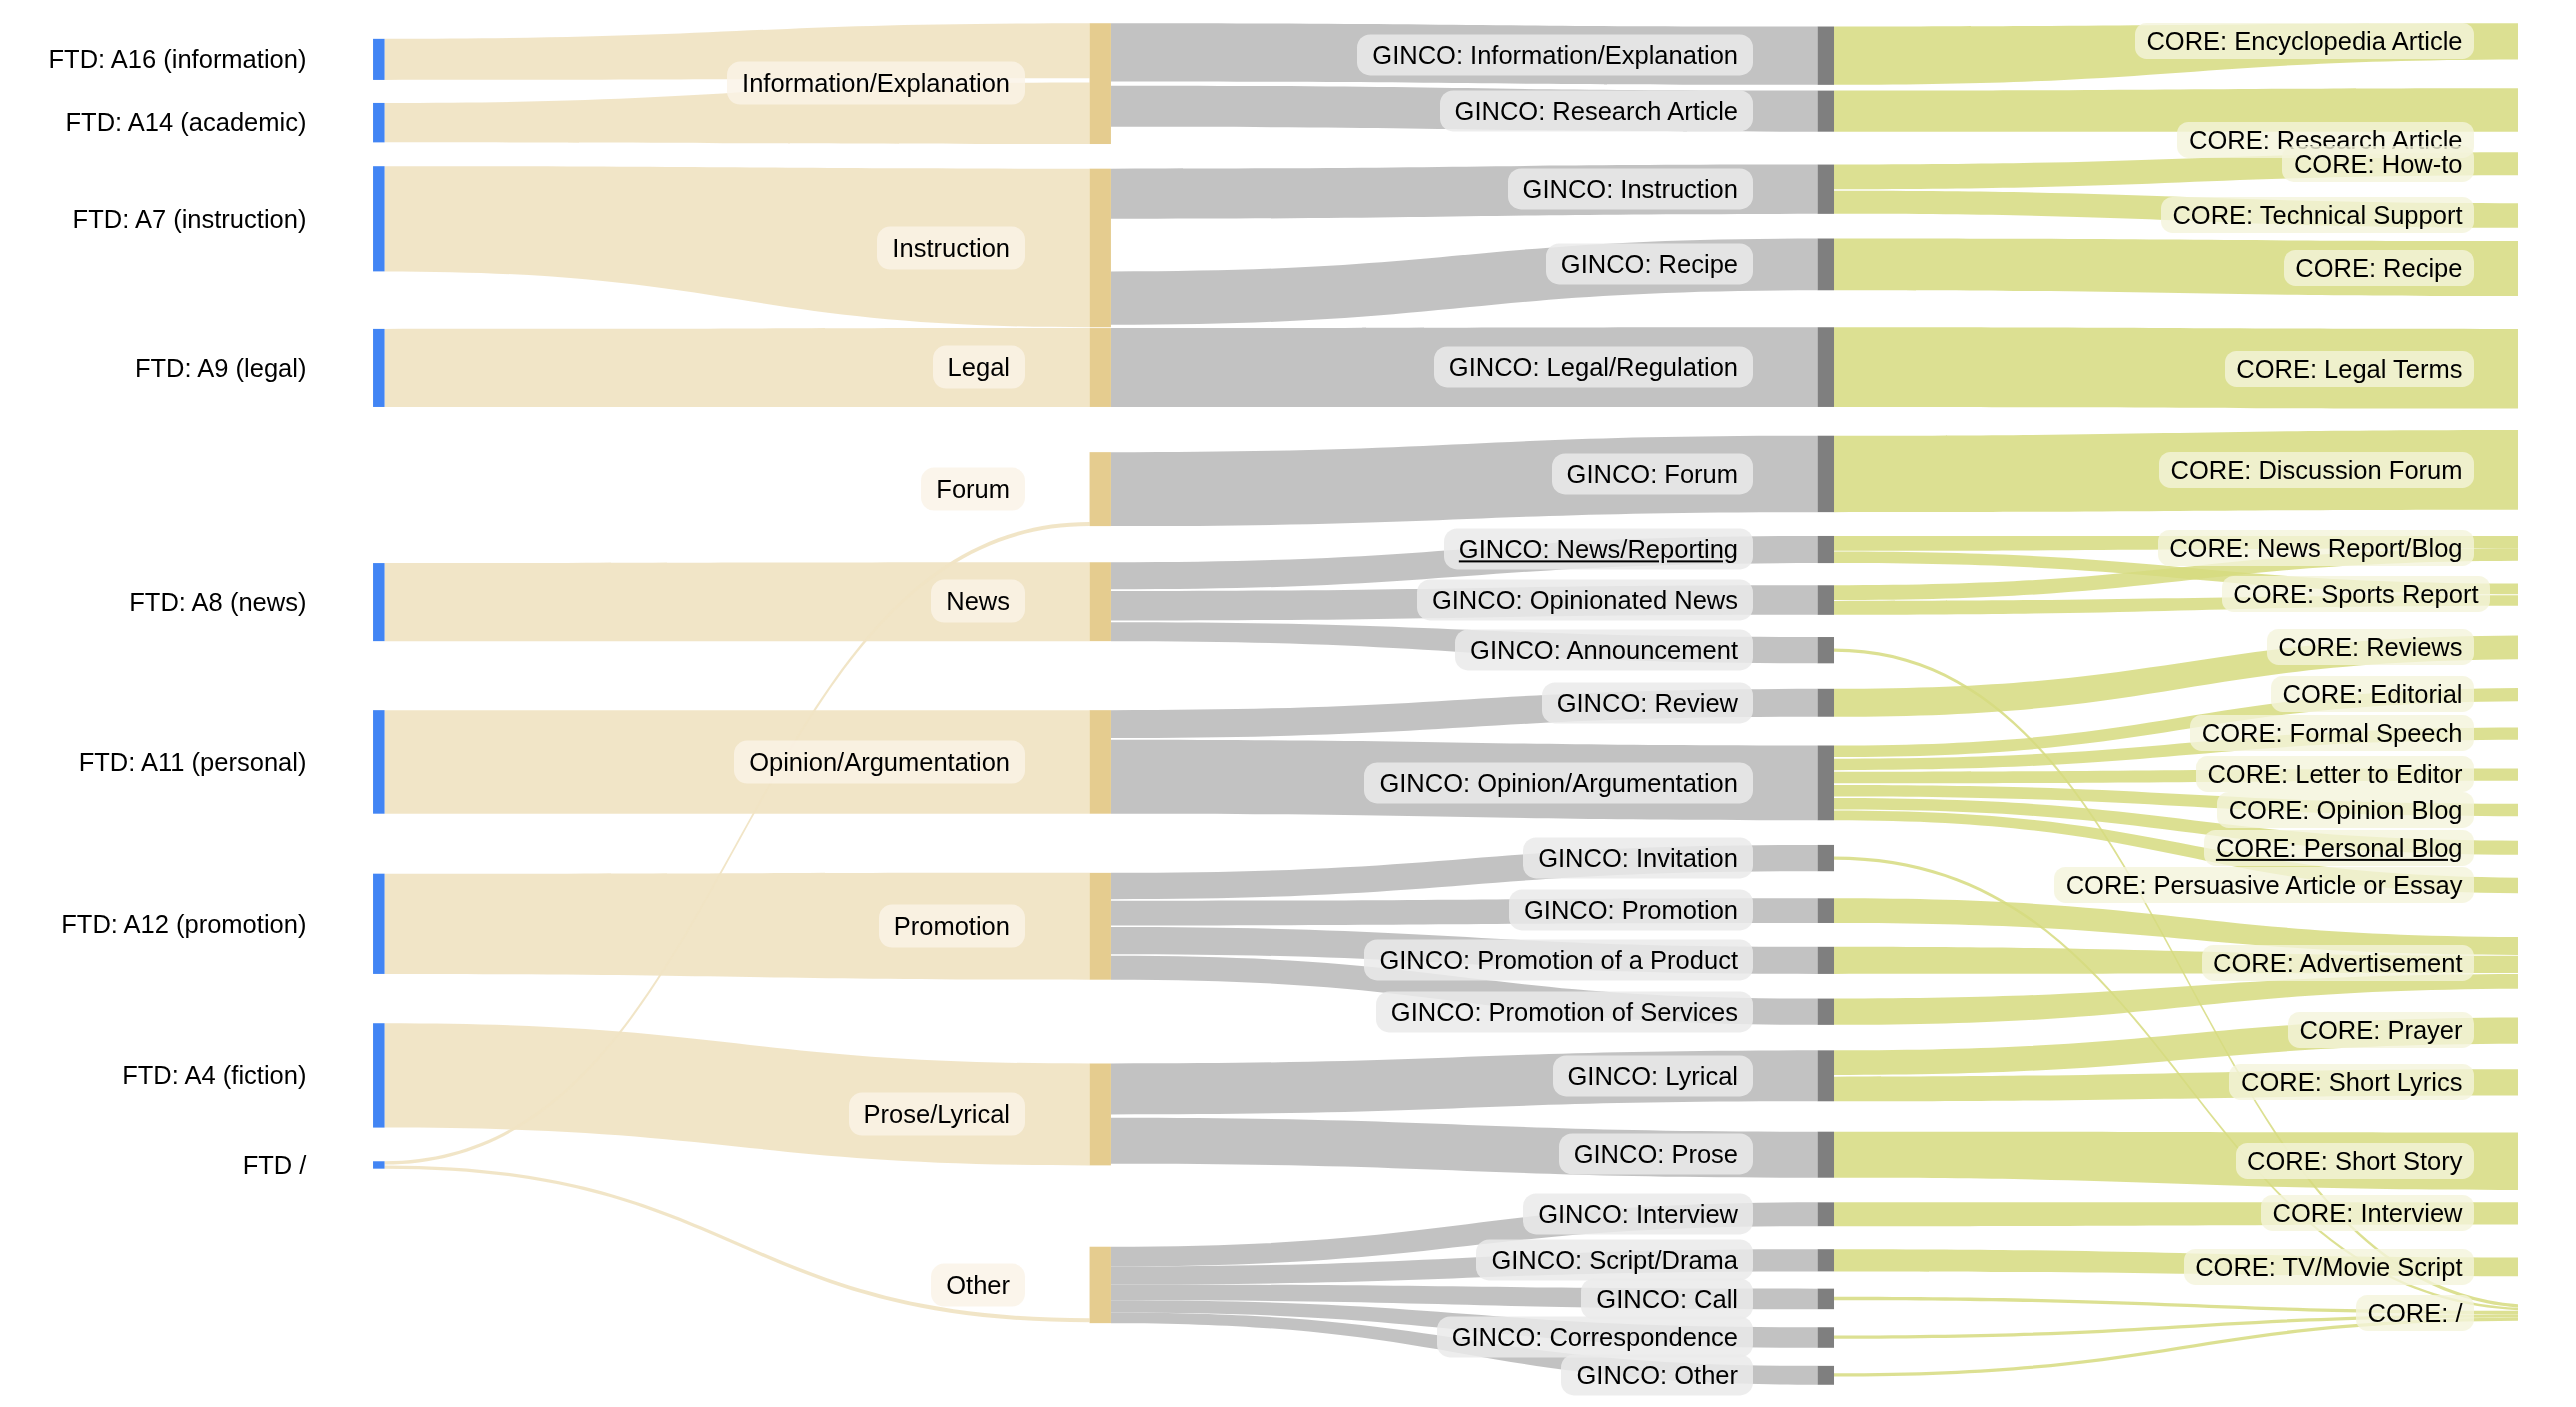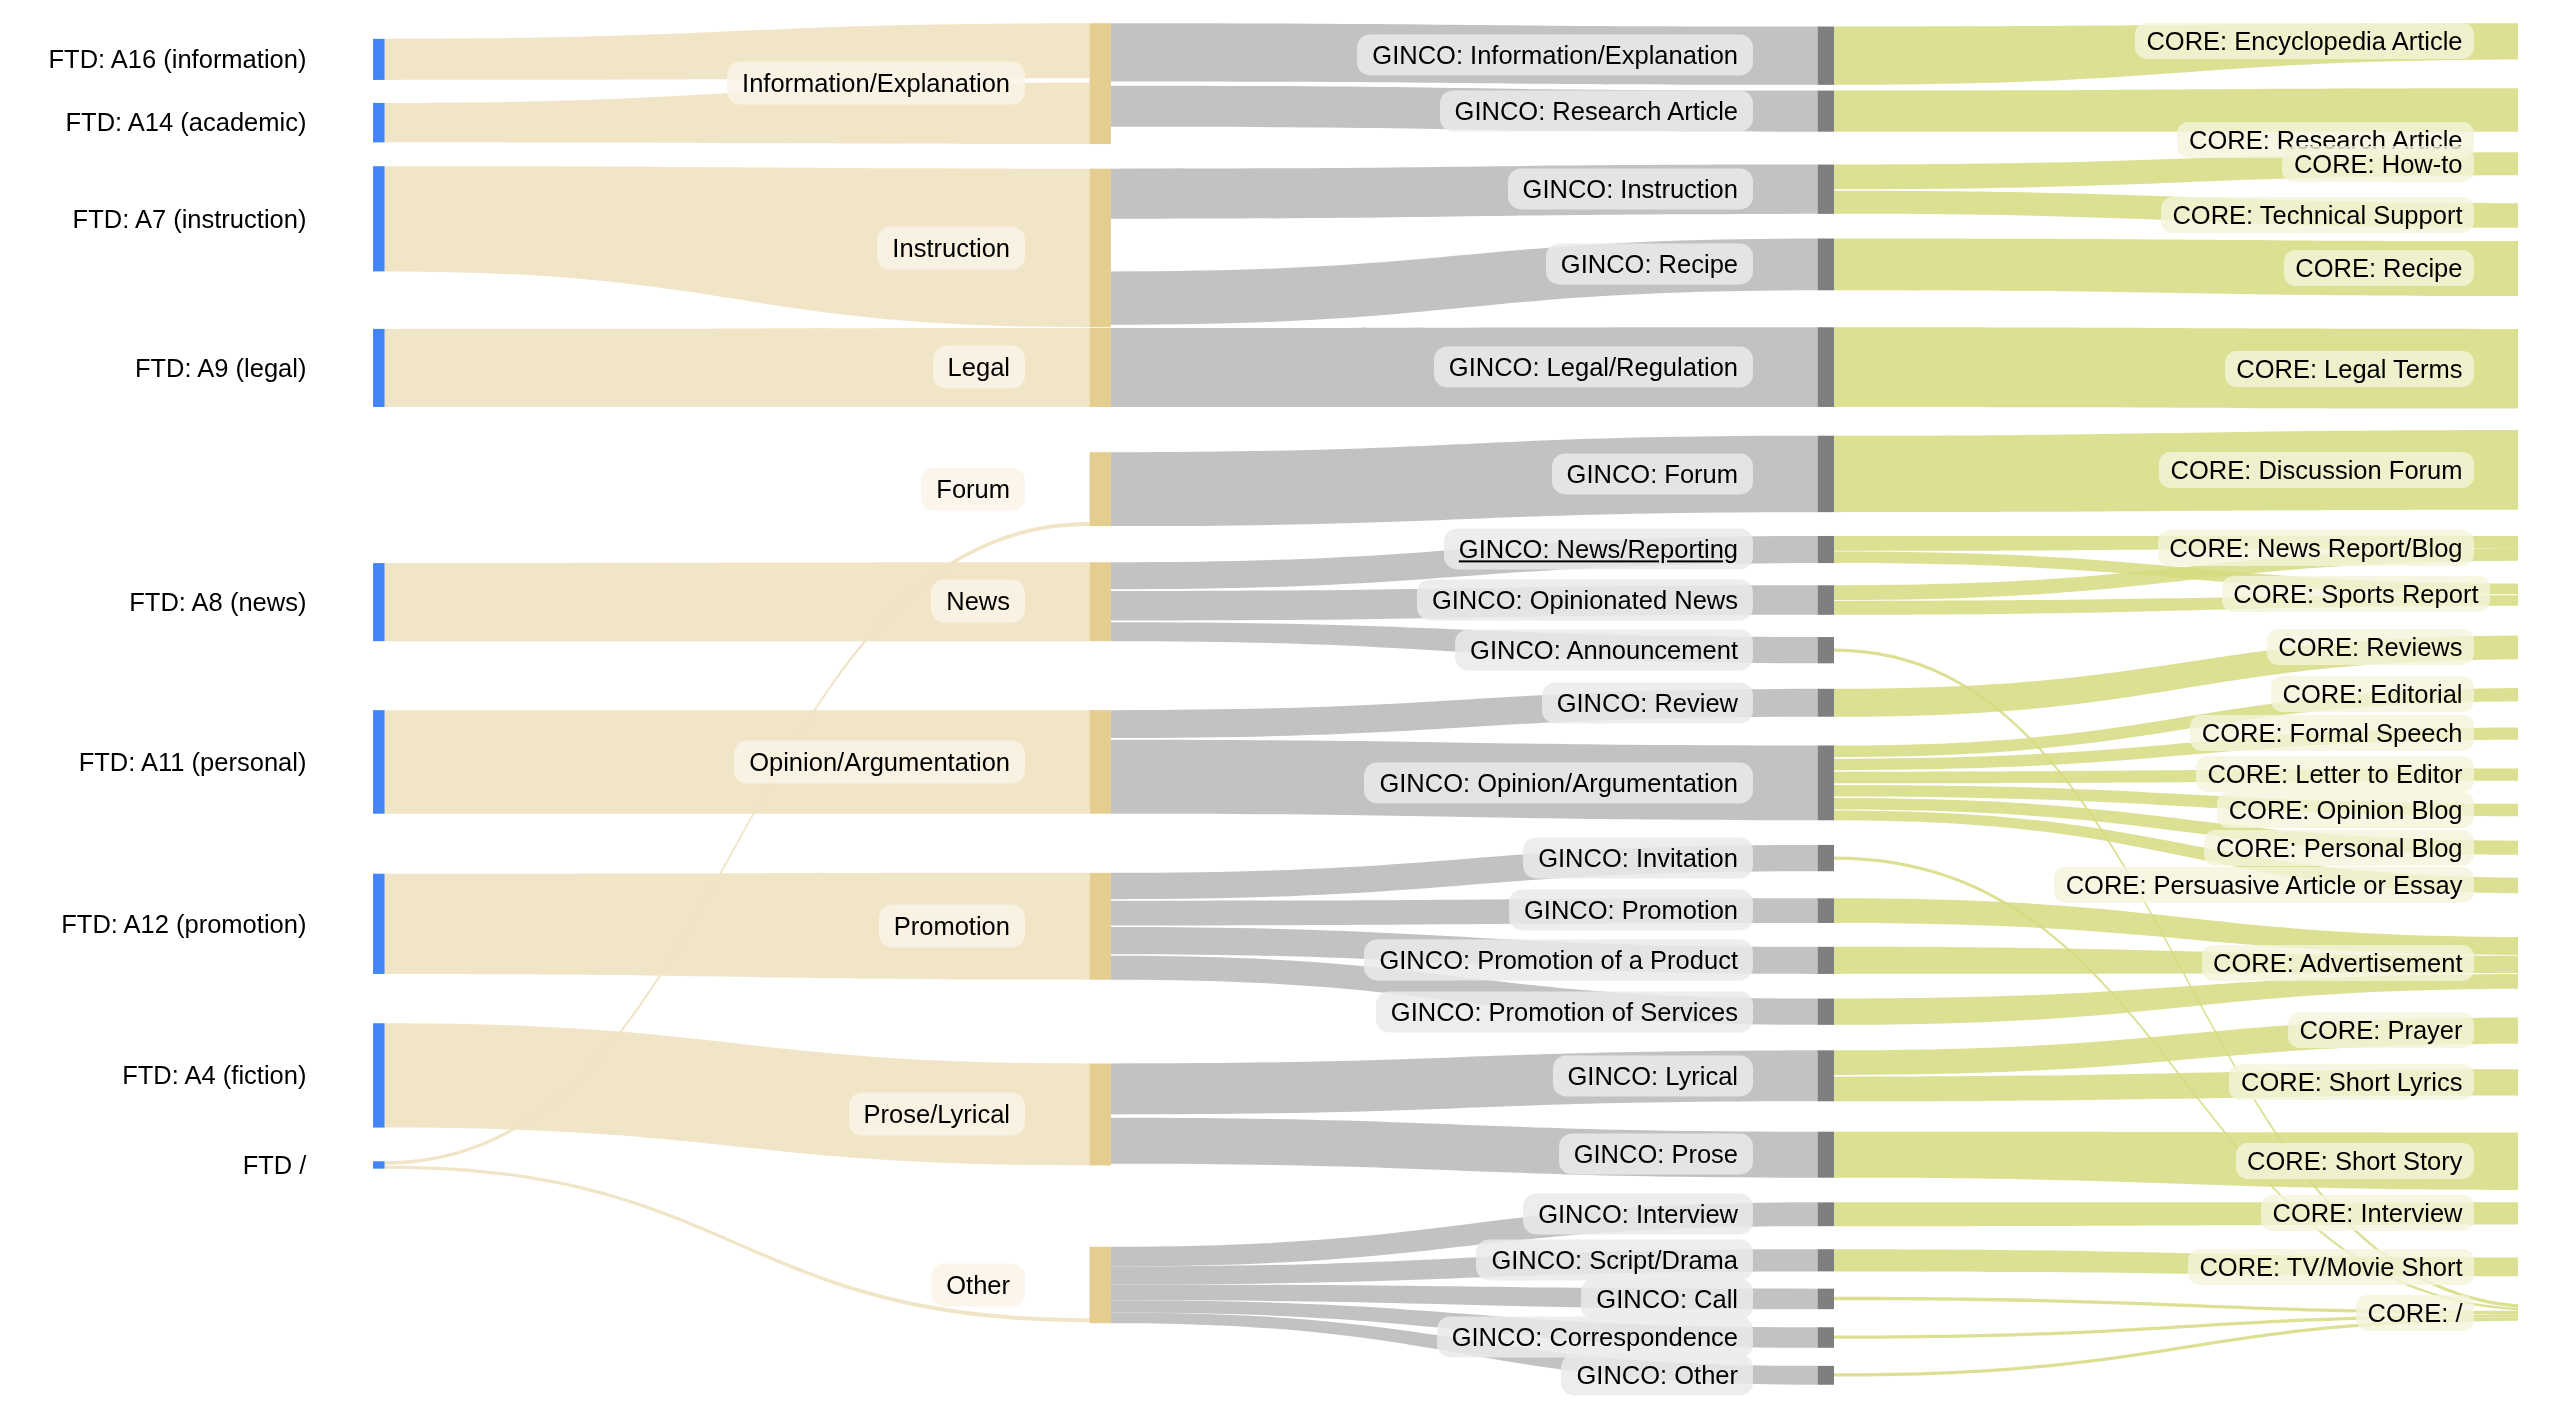--- a/index.html
+++ b/index.html
@@ -205,24 +205,24 @@
       <div class="lbl box-olive" style="right: 44px; top: 268px;">CORE: Recipe</div>
       <div class="lbl box-olive" style="right: 44px; top: 369px;">CORE: Legal Terms</div>
       <div class="lbl box-olive" style="right: 44px; top: 470px;">CORE: Discussion Forum</div>
       <div class="lbl box-olive" style="right: 44px; top: 548px;">CORE: News Report/Blog</div>
       <div class="lbl box-olive" style="right: 28px; top: 594px;">CORE: Sports Report</div>
       <div class="lbl box-olive" style="right: 44px; top: 647px;">CORE: Reviews</div>
       <div class="lbl box-olive" style="right: 44px; top: 694px;">CORE: Editorial</div>
       <div class="lbl box-olive" style="right: 44px; top: 733px;">CORE: Formal Speech</div>
       <div class="lbl box-olive" style="right: 44px; top: 774px;">CORE: Letter to Editor</div>
       <div class="lbl box-olive" style="right: 44px; top: 810px;">CORE: Opinion Blog</div>
-      <div class="lbl box-olive" style="right: 44px; top: 848px;">CORE: Personal Blog</div>
+      <div class="lbl box-olive" style="right: 44px; top: 848px; text-decoration: underline;">CORE: Personal Blog</div>
       <div class="lbl box-olive" style="right: 44px; top: 885px;">CORE: Persuasive Article or Essay</div>
       <div class="lbl box-olive" style="right: 44px; top: 963px;">CORE: Advertisement</div>
       <div class="lbl box-olive" style="right: 44px; top: 1030px;">CORE: Prayer</div>
       <div class="lbl box-olive" style="right: 44px; top: 1082px;">CORE: Short Lyrics</div>
       <div class="lbl box-olive" style="right: 44px; top: 1161px;">CORE: Short Story</div>
       <div class="lbl box-olive" style="right: 44px; top: 1213px;">CORE: Interview</div>
-      <div class="lbl box-olive" style="right: 44px; top: 1267px;">CORE: TV/Movie Short</div>
+      <div class="lbl box-olive" style="right: 44px; top: 1267px;">CORE: TV/Movie Script</div>
       <div class="lbl box-olive" style="right: 44px; top: 1313px;">CORE: /</div>
     </div>
 </div>
 
 
 </body></html>

